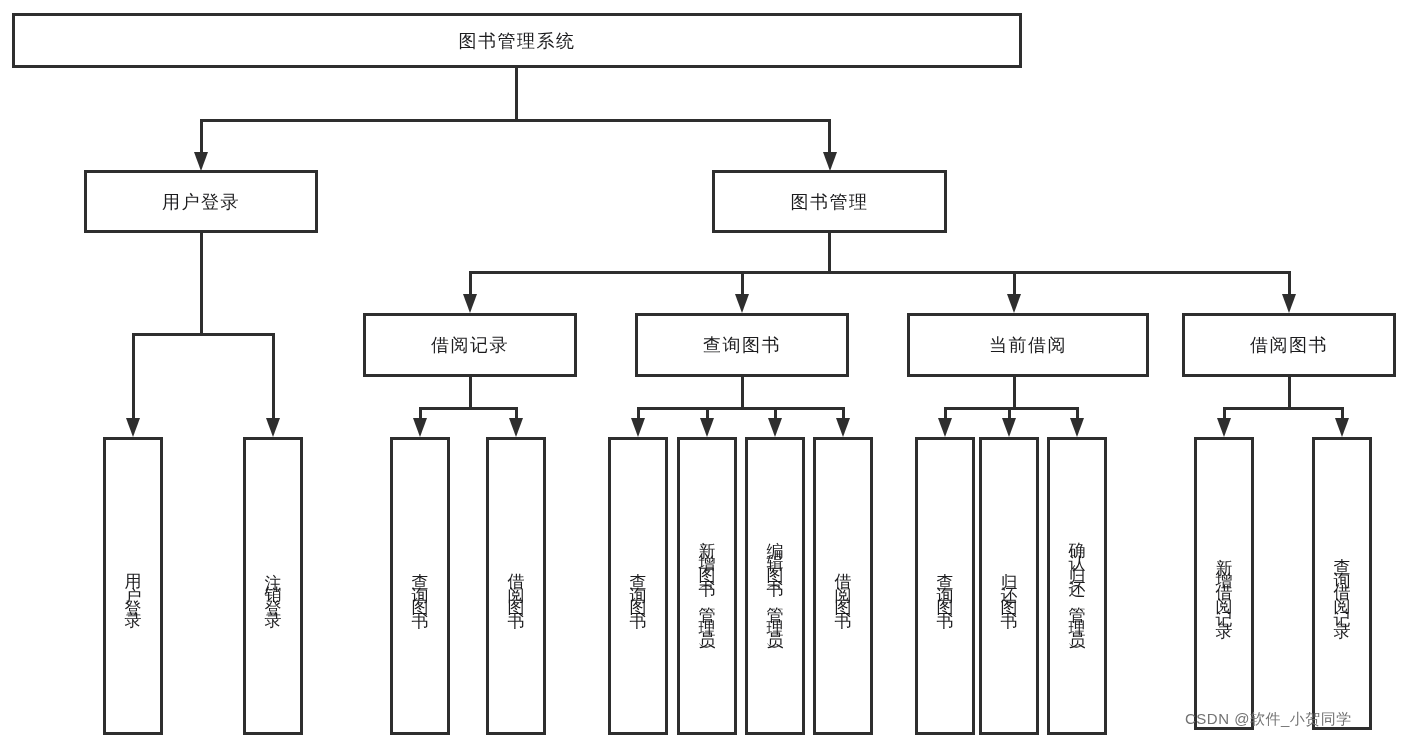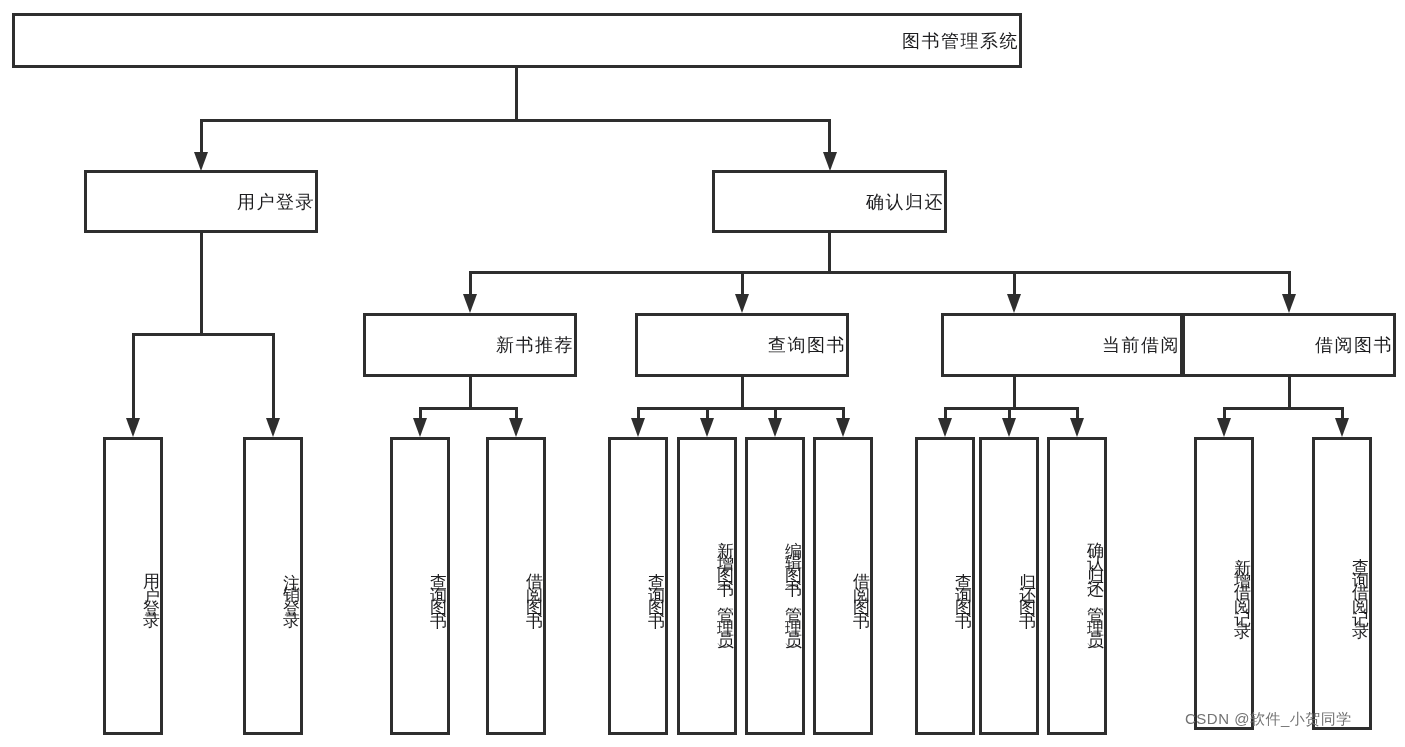--- a/index.html
+++ b/index.html
@@ -2,21 +2,21 @@
 <html><head>
 <meta charset="utf-8">
 <style>
   html,body{margin:0;padding:0;background:#ffffff;}
   .canvas{
     position:relative;width:1405px;height:747px;background:#ffffff;
     font-family:"Liberation Sans","DejaVu Sans",sans-serif;overflow:hidden;
   }
   .node{
     position:absolute;box-sizing:border-box;border:3px solid #2e2e2e;
-    background:#ffffff;display:flex;align-items:center;justify-content:flex-end;
+    background:#ffffff;display:flex;align-items:center;justify-content:center;
   }
   .node .lbl{color:#1c1c1e;}
   .h .lbl{font-size:18px;letter-spacing:1.5px;white-space:nowrap;}
   .v .lbl{
     writing-mode:vertical-rl;text-orientation:mixed;
     font-size:17px;letter-spacing:13px;line-height:1;
   }
   .ln{position:absolute;background:#2e2e2e;}
   .arr{
     position:absolute;width:0;height:0;
@@ -93,37 +93,37 @@
   <div class="arr" style="left:1335px;top:418px;"></div>
 
   <div class="node h" style="left:12px;top:13px;width:1010px;height:55px;">
     <span class="lbl">图书管理系统</span>
   </div>
 
   <div class="node h" style="left:84px;top:170px;width:234px;height:63px;">
     <span class="lbl">用户登录</span>
   </div>
   <div class="node h" style="left:712px;top:170px;width:235px;height:63px;">
-    <span class="lbl">确认归还</span>
+    <span class="lbl">图书管理</span>
   </div>
 
   <div class="node v" style="left:103px;top:437px;width:60px;height:298px;">
     <span class="lbl">用户登录</span>
   </div>
   <div class="node v" style="left:243px;top:437px;width:60px;height:298px;">
     <span class="lbl">注销登录</span>
   </div>
 
   <div class="node h" style="left:363px;top:313px;width:214px;height:64px;">
-    <span class="lbl">新书推荐</span>
+    <span class="lbl">借阅记录</span>
   </div>
   <div class="node h" style="left:635px;top:313px;width:214px;height:64px;">
     <span class="lbl">查询图书</span>
   </div>
-  <div class="node h" style="left:941px;top:313px;width:242px;height:64px;">
+  <div class="node h" style="left:907px;top:313px;width:242px;height:64px;">
     <span class="lbl">当前借阅</span>
   </div>
   <div class="node h" style="left:1182px;top:313px;width:214px;height:64px;">
     <span class="lbl">借阅图书</span>
   </div>
 
   <div class="node v" style="left:390px;top:437px;width:60px;height:298px;">
     <span class="lbl">查询图书</span>
   </div>
   <div class="node v" style="left:486px;top:437px;width:60px;height:298px;">

